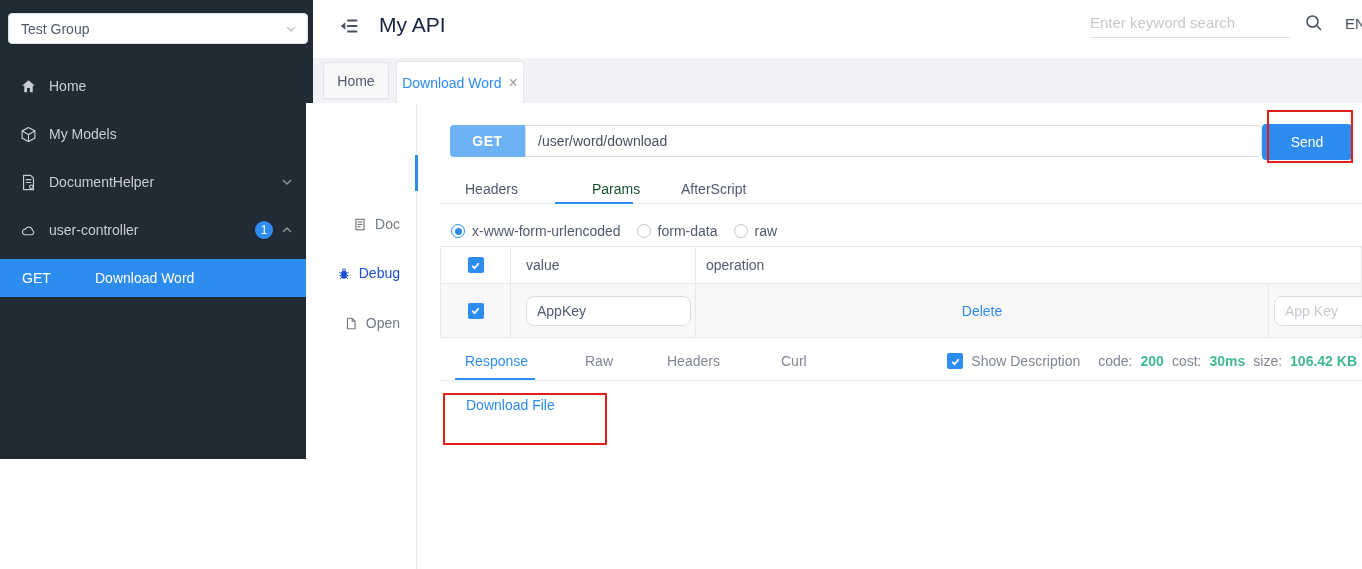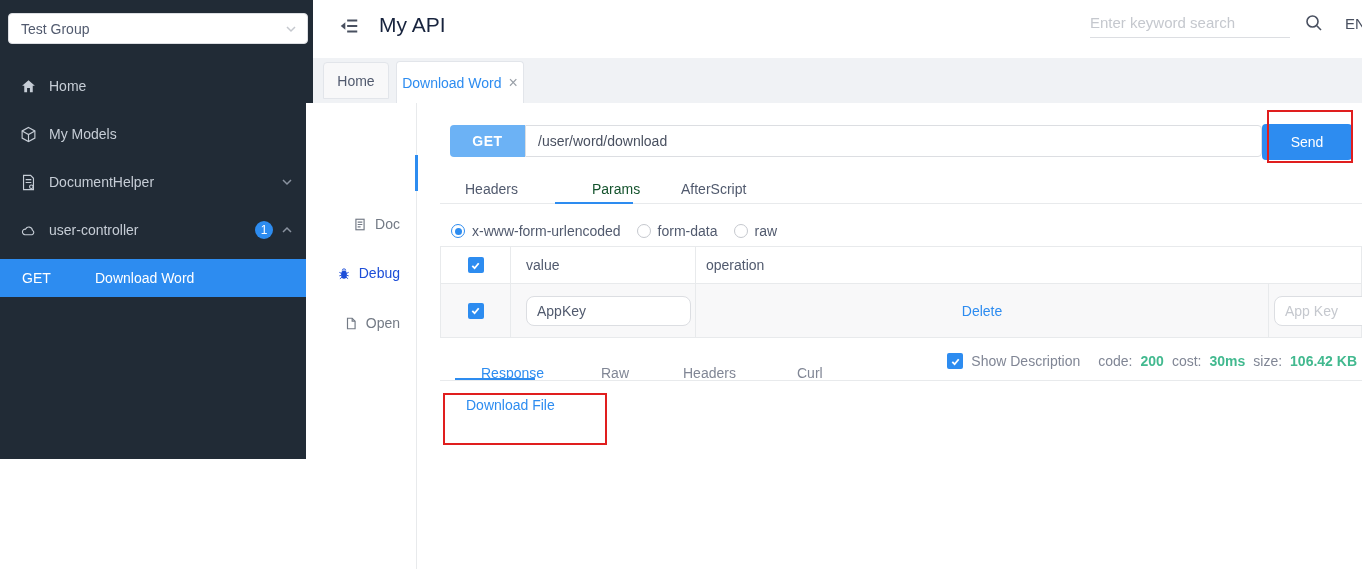--- a/index.html
+++ b/index.html
@@ -94,21 +94,21 @@
   .pcell:last-child { border-right:none; padding-left:10px; }
   .pcell.center { justify-content:center; padding-left:0; }
   .cbx { width:16px; height:16px; border-radius:2px; background:#2d8cf0; display:flex; align-items:center;
          justify-content:center; cursor:pointer; flex:none; }
   .cell-input { height:30px; border:1px solid #dcdee2; border-radius:8px; padding:0 10px; font-size:14px;
                 color:#515a6e; outline:none; background:#fff; font-family:"Liberation Sans", sans-serif; }
   .cell-input::placeholder { color:#c5c8ce; }
   .in-name { width:165px; } .in-value { width:555px; margin-left:-5px; }
   .del-link { color:#2d8cf0; cursor:pointer; }
 
-  .resp-tab { position:absolute; top:262px; font-size:14px; color:#808695; cursor:pointer;margin-left:16px; }
+  .resp-tab { position:absolute; top:250px; font-size:14px; color:#808695; cursor:pointer; }
   .resp-tab.t0 { left:41px; color:#2d8cf0; } .resp-tab.t1 { left:161px; } .resp-tab.t2 { left:243px; }
   .resp-tab.t3 { left:357px; }
   .resp-line { position:absolute; left:16px; right:0; top:277px; height:1px; background:#e8eaec; }
   .resp-underline { position:absolute; left:31px; top:275px; width:80px; height:2px; background:#2d8cf0; }
 
   .resp-meta { position:absolute; right:5px; top:250px; display:flex; align-items:center; gap:8px;
                font-size:14px; color:#808695; }
   .resp-meta .g { color:#42b98f; font-weight:bold; }
   .resp-meta .lbl-desc { margin-right:10px; }
 

